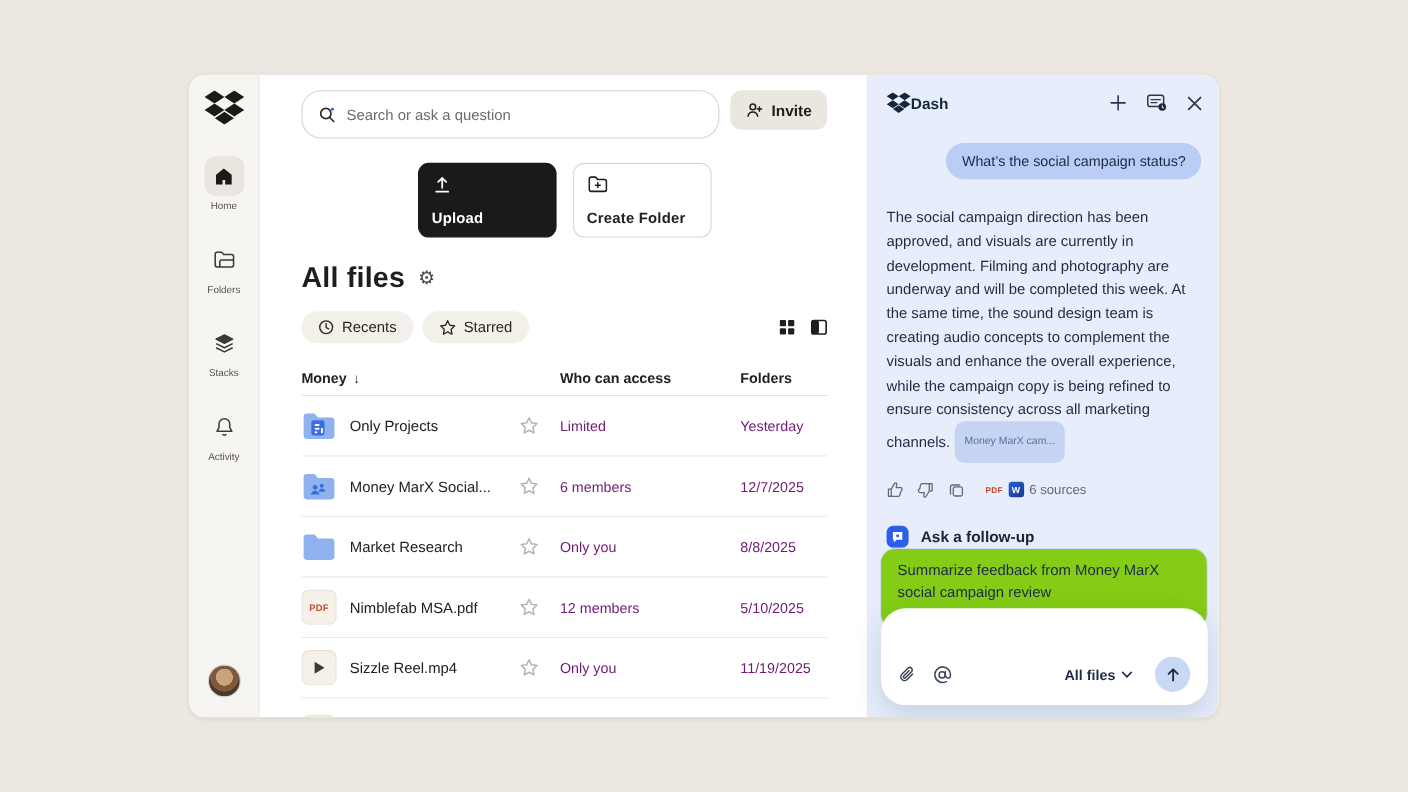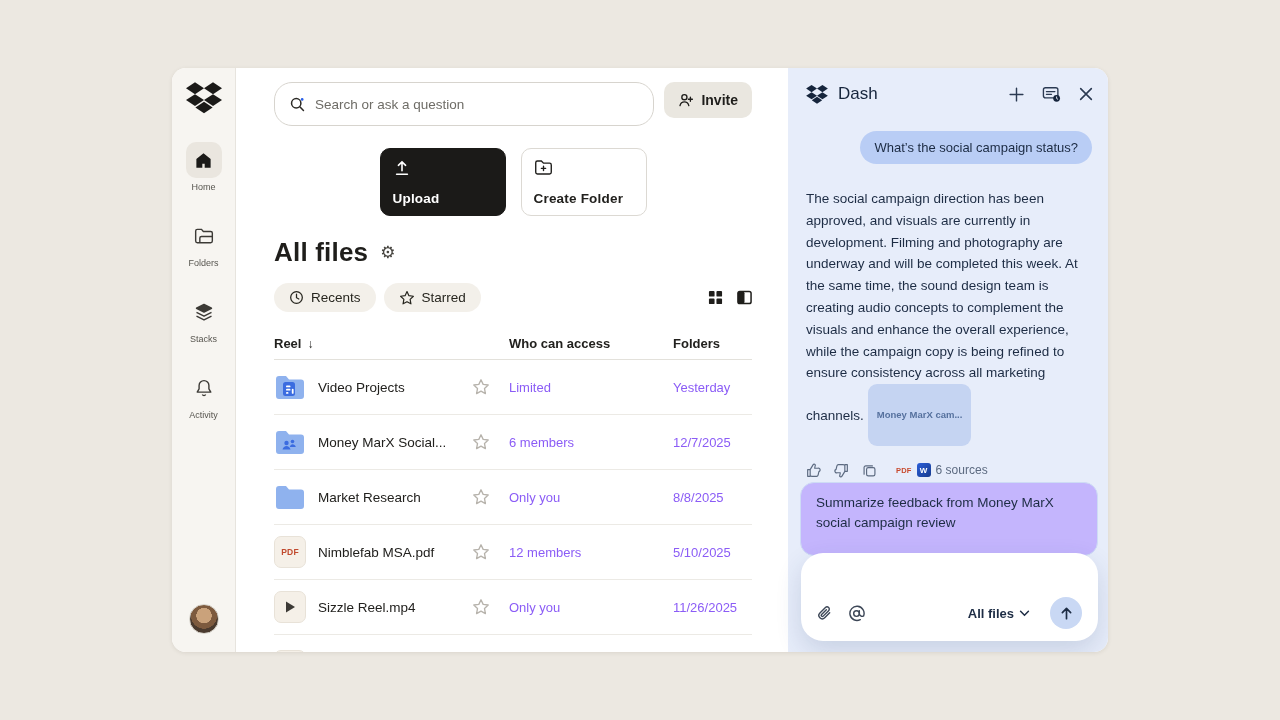--- a/index.html
+++ b/index.html
@@ -52,54 +52,54 @@
     display:flex; align-items:center; gap:7px; font-size:13.5px; color:#27261f; font-family:inherit; cursor:pointer; margin-right:8px;justify-content:space-between; }
   .view-toggles{ margin-left:auto; display:flex; gap:14px; align-items:center; }
 
   .table{ margin-top:24px; }
   .t-head{ display:grid; grid-template-columns:198px 37px 164px 79px; align-items:center;
     font-size:13px; font-weight:700; color:#22211e; padding-bottom:8px; border-bottom:1px solid #e3e1db; }
   .t-head .sort{ font-weight:400; margin-left:6px; font-size:12px; }
   .t-row{ display:grid; grid-template-columns:198px 37px 164px 79px; align-items:center;
     height:55px; border-bottom:1px solid #eceae5; cursor:pointer; }
   .cell-name{ display:flex; align-items:center; gap:12px; font-size:13.5px; color:#22211e; white-space:nowrap; overflow:hidden; }
-  .cell-access,.cell-mod{ font-size:13px; color:#8b5cf6; }
+  .cell-access,.cell-mod{ font-size:13px; color:#701a75; }
   .row-star{ color:#b7b3ac; }
   .file-badge{ width:32px; height:32px; border-radius:7px; background:#f5f0e8; border:1px solid #e8e2d8;
     display:flex; align-items:center; justify-content:center; flex:0 0 32px; }
   .pdf-text{ font-size:8.5px; font-weight:700; color:#c14a2e; letter-spacing:.2px; }
   .partial-row{ display:flex; align-items:flex-start; padding-top:15px; height:40px; }
   .partial-icon{ width:32px; height:32px; border-radius:7px; background:#f5f0e8; border:1px solid #e8e2d8; overflow:hidden; }
 
   
   .dash{ width:320px; flex:0 0 320px; background:#e7edfa; position:relative; padding:16px 14px 0 18px; color:#16253c; }
   .dash-header{ display:flex; align-items:center; }
-  .dash-title{ font-size:17px; font-weight:400; margin-left:10px; color:#16253c; }
+  .dash-title{ font-size:14px; font-weight:700; color:#16253c; }
   .dash-header-icons{ margin-left:auto; display:flex; align-items:center; gap:17px; }
   .icon-btn{ background:none; border:none; cursor:pointer; padding:0; display:flex; align-items:center; color:#2b3a52; }
 
   .user-bubble{ margin:27px 2px 0 auto; max-width:252px; background:#b9cdf5; border-radius:17px;
     padding:8px 14px; font-size:13px; color:#1b2a42; line-height:17px; width:fit-content; }
 
   .answer{ margin-top:24px; font-size:13.5px; line-height:21.8px; color:#1d2c44; padding-right:5px; }
-  .inline-chip{ display:inline-block; background:#c5d4f2; color:#56719e; font-size:9.5px; font-weight:700;
-    border-radius:9px; padding:20px 9px; vertical-align:2px; margin-left:4px; white-space:nowrap; cursor:pointer; }
+  .inline-chip{ display:inline-block; background:#c5d4f2; color:#56719e; font-size:9.5px; font-weight:400;
+    border-radius:9px; padding:8px 9px; vertical-align:2px; margin-left:4px; white-space:nowrap; cursor:pointer; }
 
   .answer-actions{ display:flex; align-items:center; margin-top:17px; gap:13px; }
   .src-group{ display:flex; align-items:center; gap:5px; margin-left:6px; cursor:pointer; }
   .mini-pdf{ font-size:7.5px; font-weight:700; color:#c8492c; letter-spacing:.2px; }
   .mini-word{ width:14px; height:14px; border-radius:3px; background:linear-gradient(135deg,#2b5fd9,#173a8e);
     color:#fff; font-size:8px; font-weight:700; display:flex; align-items:center; justify-content:center; }
   .sources-label{ font-size:12px; color:#5b6activity878; color:#5c6a80; }
 
   .follow-up{ display:flex; align-items:center; gap:11px; margin-top:25px; cursor:pointer; }
   .fu-icon{ width:20px; height:20px; border-radius:6px; background:#2a60e8; display:flex; align-items:center; justify-content:center; }
   .fu-label{ font-size:14px; font-weight:700; color:#16253c; }
 
-  .suggestion{ position:absolute; left:12px; right:10px; bottom:96px; background:#c4b5fd;
+  .suggestion{ position:absolute; left:12px; right:10px; bottom:80px; background:#84cc16;
     border:1px solid #cedcf5; border-radius:14px; padding:10px 15px 22px; cursor:pointer; }
   .suggestion-text{ font-size:13.5px; line-height:20px; color:#1d2c44; }
 
   .ask-card{ position:absolute; left:13px; right:10px; bottom:11px; height:88px; background:#fff;
     border-radius:22px; box-shadow:0 10px 26px rgba(35,60,110,.16); padding:14px 16px 12px; display:flex; flex-direction:column; }
   .ask-input{ border:none; outline:none; font-size:14px; font-family:inherit; color:#1d2c44; background:transparent; width:100%; }
   .ask-input::placeholder{ color:#97a1b2; }
   .ask-bottom{ margin-top:auto; display:flex; align-items:center; gap:16px; }
   .scope{ margin-left:auto; display:flex; align-items:center; gap:5px; font-size:13px; font-weight:600; color:#1d2c44; cursor:pointer; }
   .send-btn{ width:32px; height:32px; border-radius:50%; background:#c9d8f4; border:none; cursor:pointer;
@@ -253,39 +253,39 @@
           <svg width="15" height="15" viewBox="0 0 16 16">
               <rect x="1" y="1.5" width="14" height="13" rx="2" fill="none" stroke="#1f1e1b" stroke-width="1.6"></rect>
               <rect x="1" y="1.5" width="7" height="13" rx="2" fill="#1f1e1b"></rect>
             </svg>
         </span>
       </div>
     </div>
 
     <div class="table">
       <div class="t-head">
-        <div><span>Reel</span><span class="sort">↓</span></div>
+        <div><span>Money</span><span class="sort">↓</span></div>
         <div></div>
         <div>Who can access</div>
         <div>Folders</div>
       </div>
 
       <div class="t-row">
         <div class="cell-name">
           <span>
             <svg width="32" height="28" viewBox="0 0 32 28">
                 <path d="M2 6a3 3 0 0 1 3-3h7l3 3.5h12a3 3 0 0 1 3 3V23a3 3 0 0 1-3 3H5a3 3 0 0 1-3-3z" fill="#8fb2ee"></path>
                 <rect x="9" y="9" width="12" height="14" rx="2.5" fill="#3b6ce0"></rect>
                 <rect x="12" y="12.5" width="4.5" height="1.8" rx=".9" fill="#fff"></rect>
                 <rect x="12" y="15.8" width="4.5" height="1.8" rx=".9" fill="#fff"></rect>
                 <rect x="12" y="19" width="2.5" height="1.8" rx=".9" fill="#fff"></rect>
                 <rect x="17.8" y="15.8" width="1.8" height="5" rx=".9" fill="#fff"></rect>
               </svg>
           </span>
-          <span>Video Projects</span>
+          <span>Only Projects</span>
         </div>
         <span class="row-star">
           <svg width="18" height="18" viewBox="0 0 20 20" fill="none" stroke="#b7b3ac" stroke-width="1.5" stroke-linejoin="round">
               <path d="m10 2 2.4 5.1 5.6.7-4.1 3.9 1 5.6-4.9-2.7-4.9 2.7 1-5.6L2 7.8l5.6-.7z"></path>
             </svg>
         </span>
         <div class="cell-access">Limited</div>
         <div class="cell-mod">Yesterday</div>
       </div>
 
@@ -353,21 +353,21 @@
               </svg>
           </span>
           <span>Sizzle Reel.mp4</span>
         </div>
         <span class="row-star">
           <svg width="18" height="18" viewBox="0 0 20 20" fill="none" stroke="#b7b3ac" stroke-width="1.5" stroke-linejoin="round">
               <path d="m10 2 2.4 5.1 5.6.7-4.1 3.9 1 5.6-4.9-2.7-4.9 2.7 1-5.6L2 7.8l5.6-.7z"></path>
             </svg>
         </span>
         <div class="cell-access">Only you</div>
-        <div class="cell-mod">11/26/2025</div>
+        <div class="cell-mod">11/19/2025</div>
       </div>
 
       <div class="partial-row">
         <div class="partial-icon"></div>
       </div>
     </div>
   </div>
 
   <div class="dash">
 

